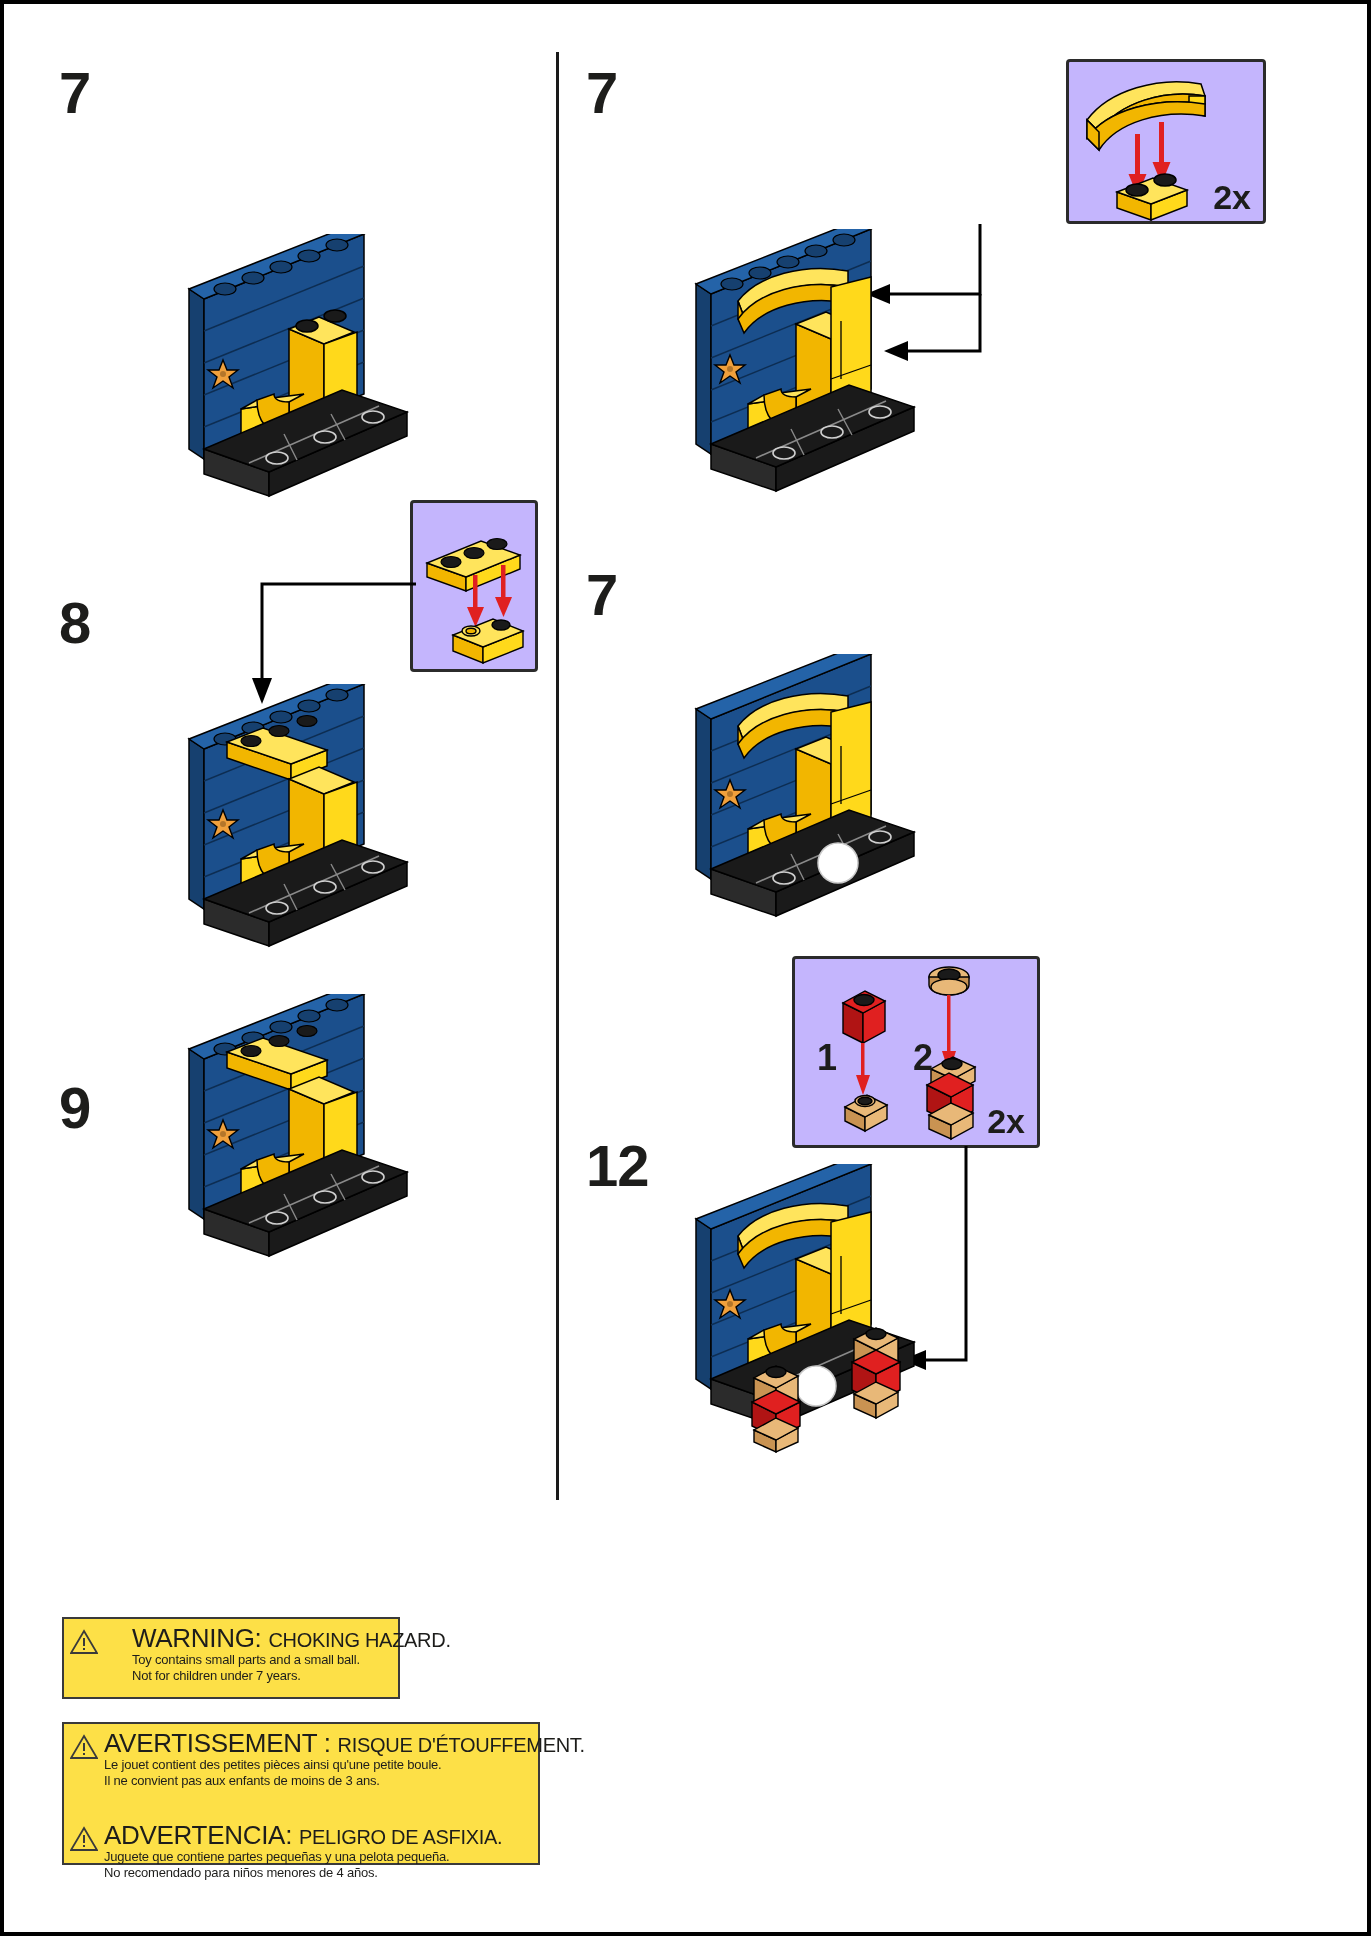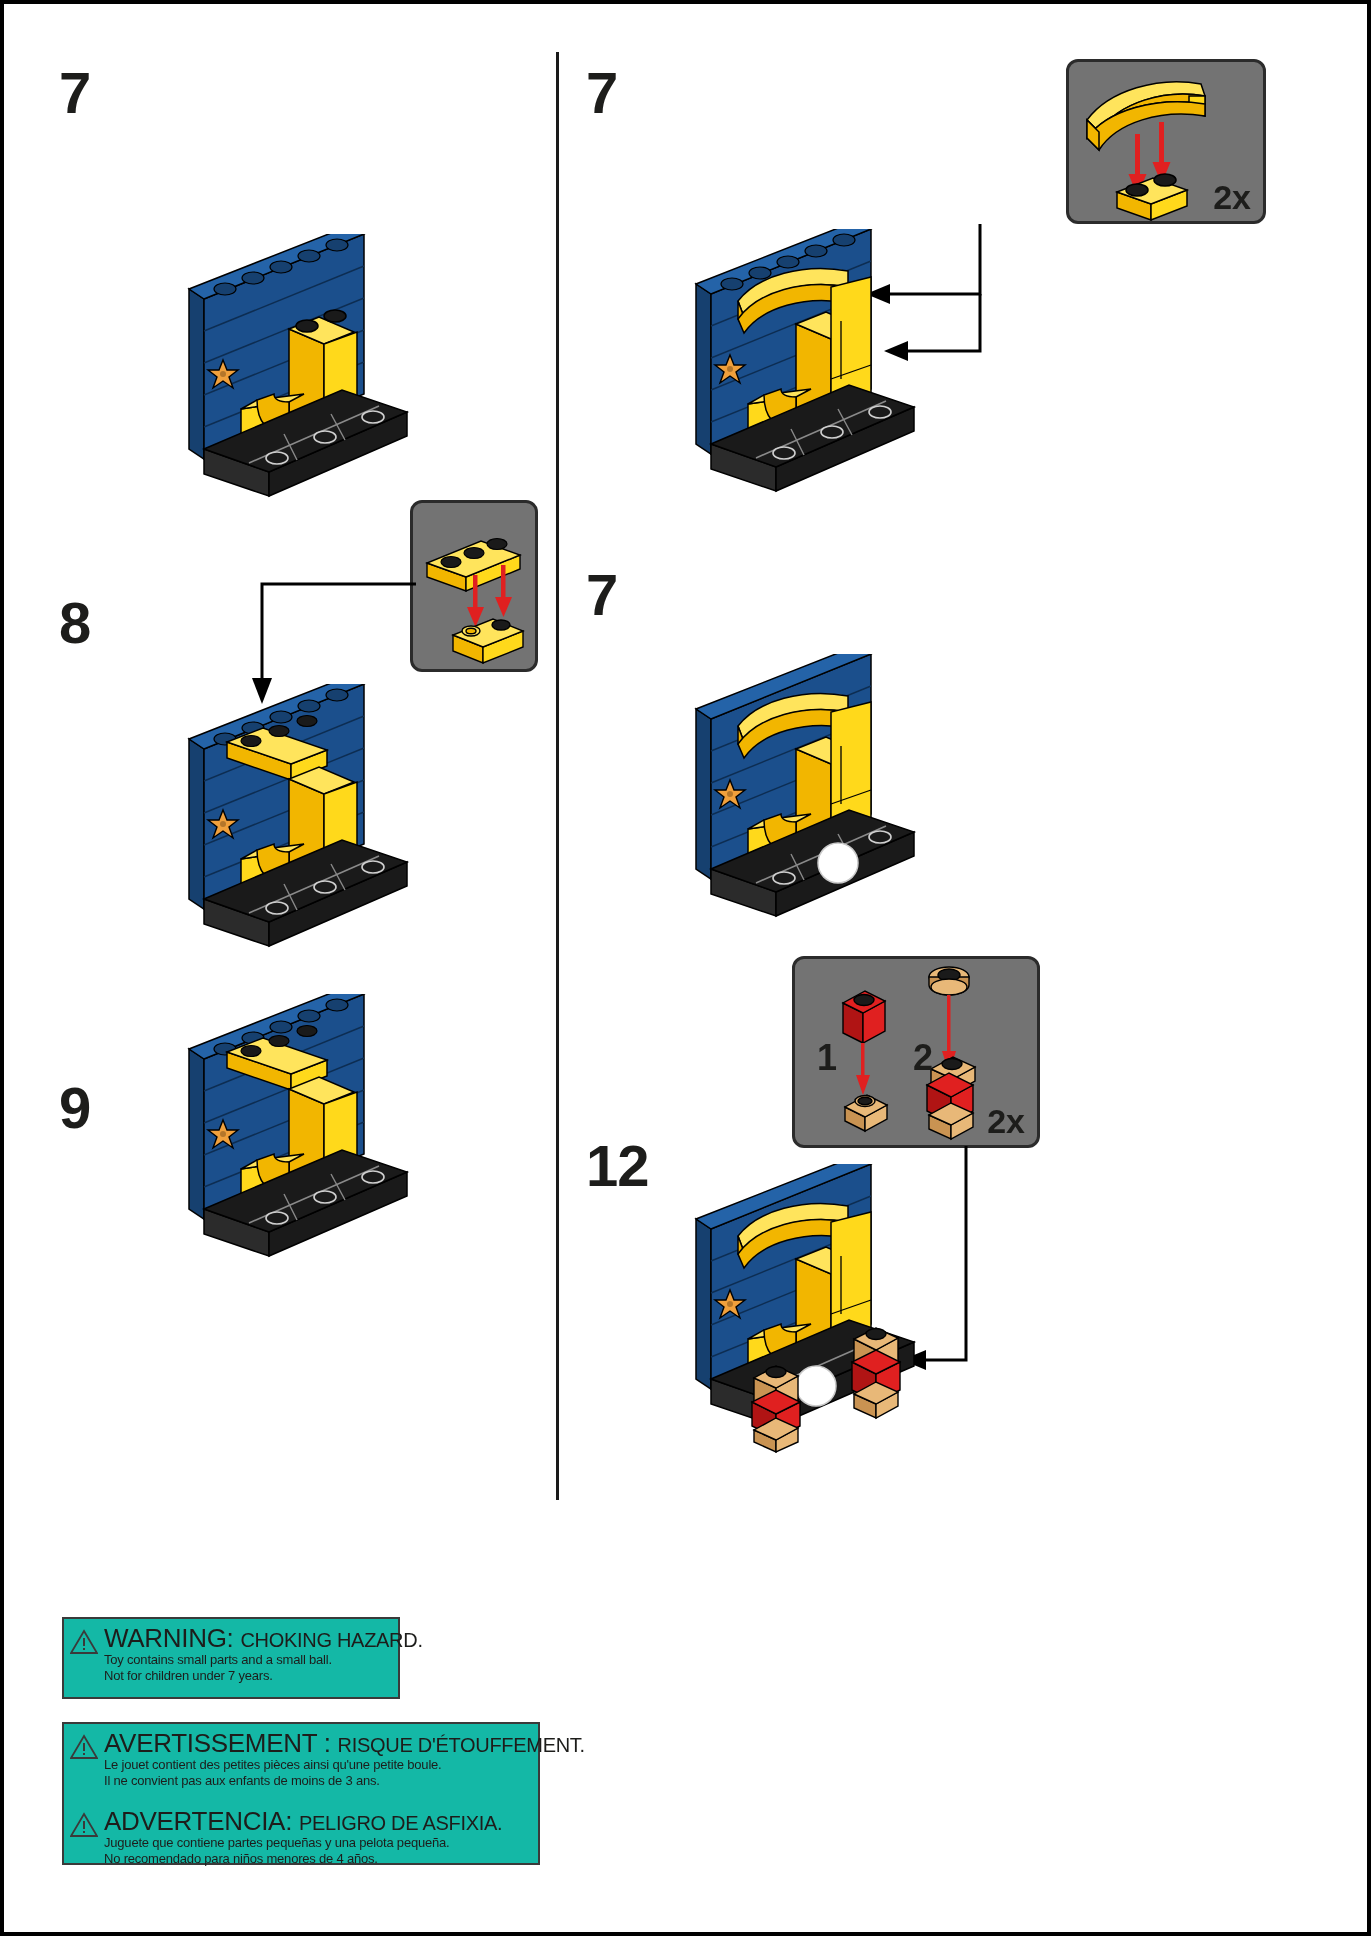--- a/index.html
+++ b/index.html
@@ -21,58 +21,59 @@
   .step-num{
     position:absolute;
     font-size:58px;font-weight:700;color:#1d1d1b;
     font-family:"Liberation Sans", sans-serif;
     letter-spacing:-1px;line-height:1;
     user-select:none;
   }
   
   .callout{
     position:absolute;
-    background:#737373;
+    background:#c4b5fd;
     border:3px solid #2b2b2b;
-    border-radius:12px;
+    border-radius:4px;
     box-sizing:border-box;
   }
   .callout .qty{
     position:absolute;right:12px;bottom:4px;
     font-size:34px;font-weight:700;color:#1d1d1b;
   }
   .callout .substep{
     position:absolute;
     font-size:36px;font-weight:700;color:#1d1d1b;
   }
   
   .warnbox{
     position:absolute;
     border:2px solid #3a3a3a;
-    background:#14b8a6;
+    background:#fde047;
     box-sizing:border-box;
     display:flex;
     align-items:flex-start;
     padding:6px 8px 6px 6px;
+    gap:28px;
   }
   .warn-tri{
     flex:0 0 auto;width:34px;margin-top:4px;
   }
   .warn-body{flex:1 1 auto;}
   .w-head{
     font-size:26px;font-weight:400;color:#1d1d1b;
     line-height:1.05;white-space:nowrap;letter-spacing:-0.3px;
   }
   .w-head .small{font-size:20px;}
   .w-line{
     font-size:13px;color:#1d1d1b;line-height:1.18;white-space:nowrap;
     letter-spacing:-0.2px;
   }
   .warn-row{display:flex;align-items:flex-start;}
-  .warn-row + .warn-row{margin-top:20px;}
+  .warn-row + .warn-row{margin-top:6px;}
   svg{display:block;}
   .mdl{position:absolute;}
 </style>
 </head>
 <body>
 
 <div class="page">
 
   <div class="divider"></div>
 

